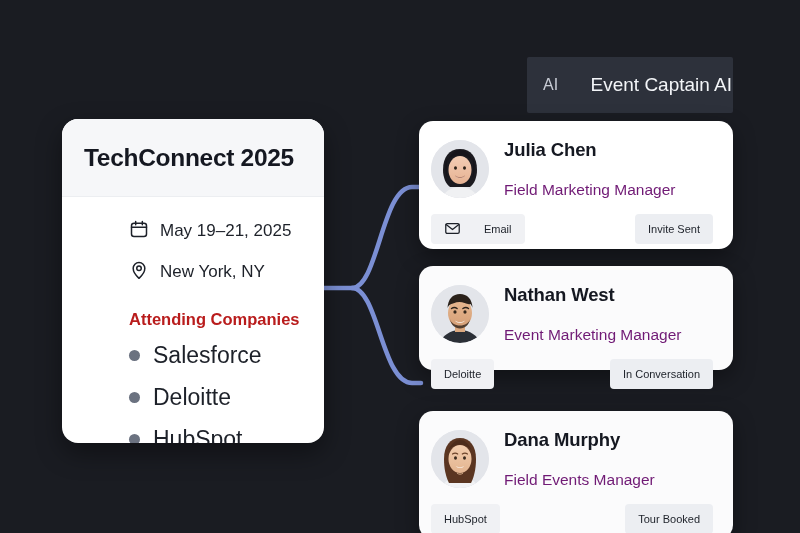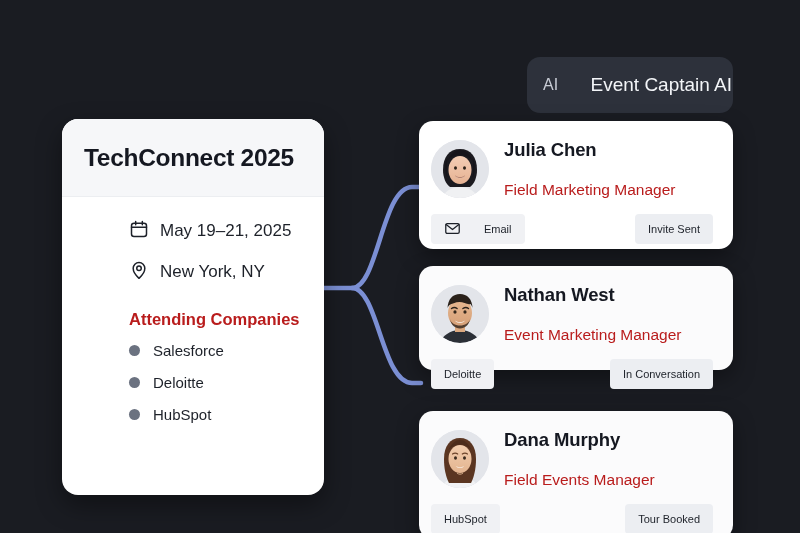--- a/index.html
+++ b/index.html
@@ -34,21 +34,21 @@
   }
 
   
   .ai-badge {
     position: absolute;
     left: 527px;
     top: 57px;
     width: 206px;
     height: 56px;
     background: #2d313b;
-    border-radius: 13px;
+    border-radius: 2px;
     display: flex;
     align-items: center;
     padding: 0 16px;
     gap: 16px;
   }
   .ai-badge-tag {
     font-size: 16px;
     font-weight: 400;
     color: #c9cdd6;
     letter-spacing: 0.2px;
@@ -62,21 +62,21 @@
     margin-left: 16px;
   }
   .ai-badge-text span { display: block; white-space: nowrap; }
 
   
   .event-card {
     position: absolute;
     left: 62px;
     top: 119px;
     width: 262px;
-    height: 376px;
+    height: 324px;
     background: #ffffff;
     border-radius: 16px;
     overflow: hidden;
     box-shadow: 0 10px 26px rgba(0,0,0,0.40);
   }
   .event-header {
     background: #f6f7f9;
     height: 78px;
     display: flex;
     align-items: center;
@@ -120,21 +120,21 @@
     gap: 13px;
     margin-bottom: 15px;
   }
   .company-dot {
     width: 11px; height: 11px;
     border-radius: 50%;
     background: #6b7280;
     flex: 0 0 auto;
   }
   .company-name {
-    font-size: 15px;
+    font-size: 23px;
     color: #1d2129;
   }
 
   
   .contact-card {
     position: absolute;
     left: 419px;
     width: 314px;
     background: #fbfbfc;
     border-radius: 14px;
@@ -162,21 +162,21 @@
 
   .contact-name {
     font-size: 18.5px;
     font-weight: 700;
     color: #151821;
     letter-spacing: -0.1px;
     line-height: 22px;
   }
   .contact-role {
     font-size: 15.5px;
-    color: #b91c1c;
+    color: #701a75;
     margin-top: 19px;
     line-height: 19px;
   }
 
   .pill-row {
     display: flex;
     align-items: center;
     justify-content: space-between;
     margin-top: 15px;
   }

